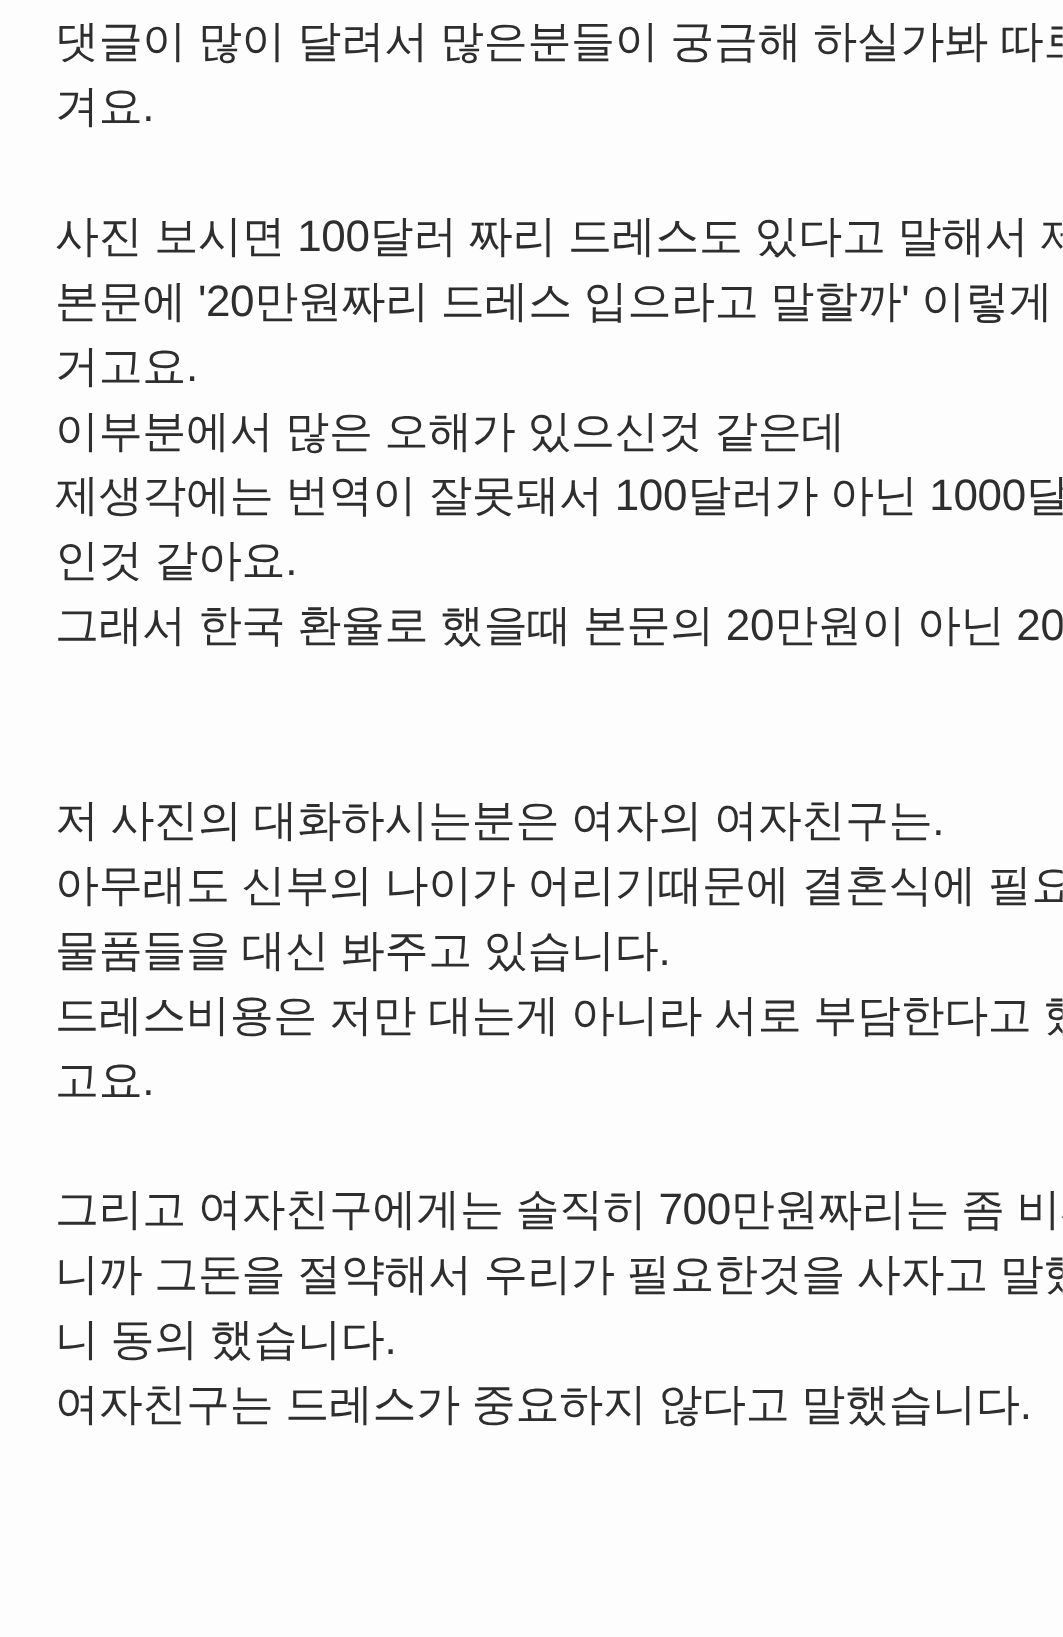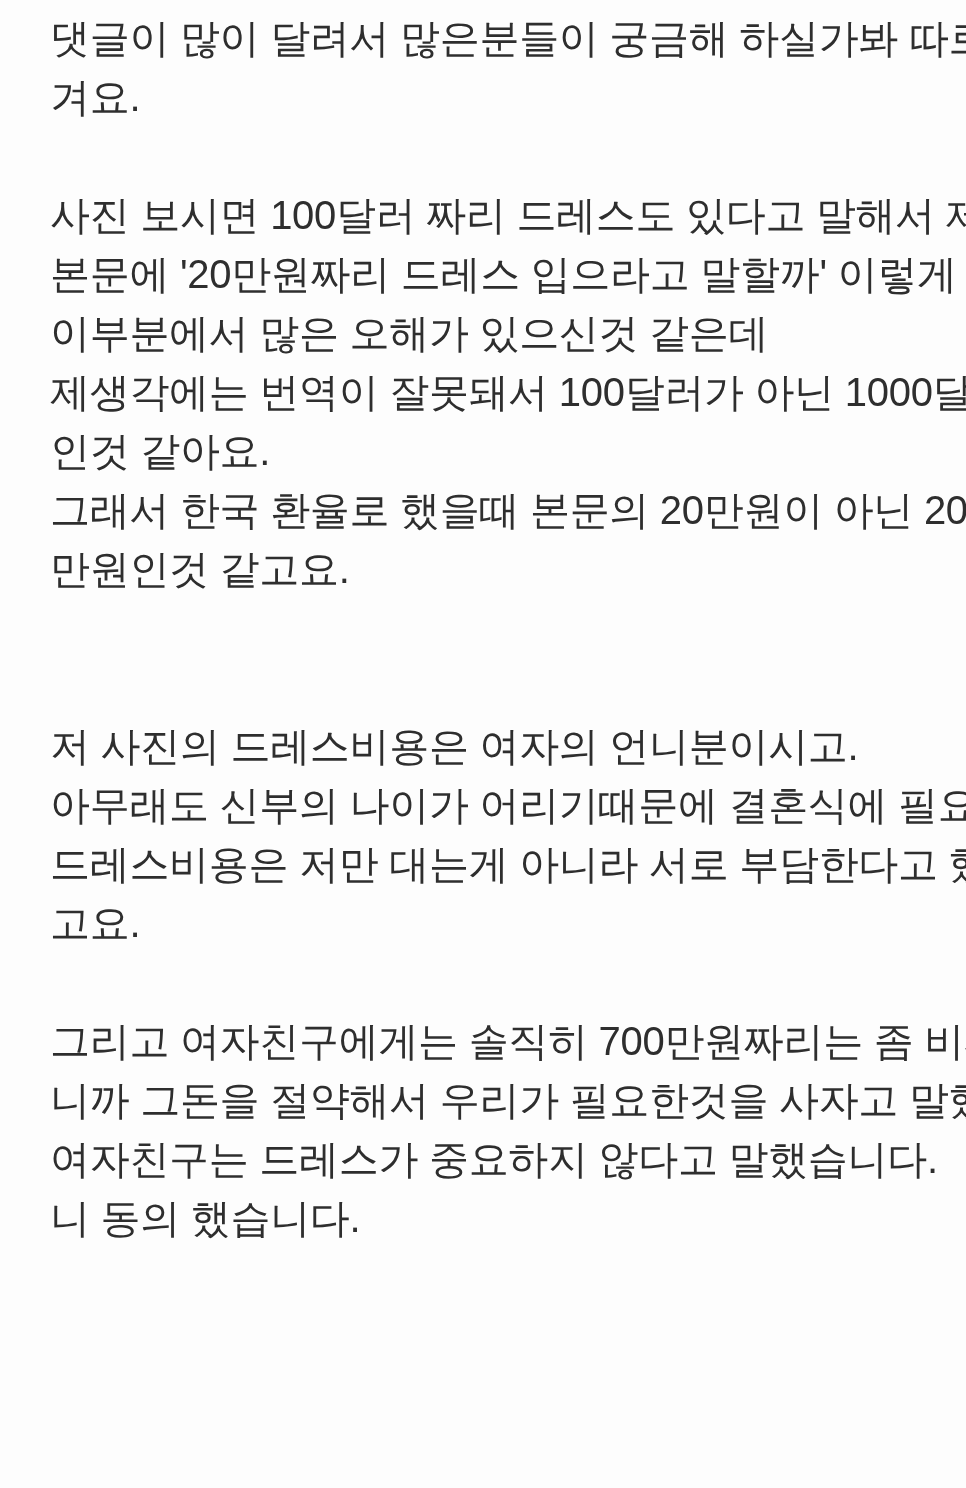--- a/index.html
+++ b/index.html
@@ -29,29 +29,30 @@
 </style>
 </head>
 <body>
 
 <div class="doc" id="post-body">
     <div class="line">댓글이 많이 달려서 많은분들이 궁금해 하실가봐 따로 남</div>
     <div class="line">겨요.</div>
     <div class="line"></div>
     <div class="line">사진 보시면 100달러 짜리 드레스도 있다고 말해서 제가</div>
     <div class="line">본문에 '20만원짜리 드레스 입으라고 말할까' 이렇게 쓴</div>
+    <div class="line">거고요.</div>
     <div class="line">이부분에서 많은 오해가 있으신것 같은데</div>
     <div class="line">제생각에는 번역이 잘못돼서 100달러가 아닌 1000달러</div>
     <div class="line">인것 같아요.</div>
     <div class="line">그래서 한국 환율로 했을때 본문의 20만원이 아닌 200</div>
-    <div class="line">만원인것 같고요.</div>
     <div class="line"></div>
     <div class="line"></div>
-    <div class="line">저 사진의 드레스비용은 여자의 언니분이시고.</div>
+    <div class="line">저 사진의 대화하시는분은 여자의 여자친구는.</div>
     <div class="line">아무래도 신부의 나이가 어리기때문에 결혼식에 필요한</div>
+    <div class="line">물품들을 대신 봐주고 있습니다.</div>
     <div class="line">드레스비용은 저만 대는게 아니라 서로 부담한다고 했었</div>
     <div class="line">고요.</div>
     <div class="line"></div>
     <div class="line">그리고 여자친구에게는 솔직히 700만원짜리는 좀 비싸</div>
     <div class="line">니까 그돈을 절약해서 우리가 필요한것을 사자고 말했더</div>
+    <div class="line">니 동의 했습니다.</div>
     <div class="line">여자친구는 드레스가 중요하지 않다고 말했습니다.</div>
-    <div class="line">니 동의 했습니다.</div>
   </div>
 
 </body></html>

